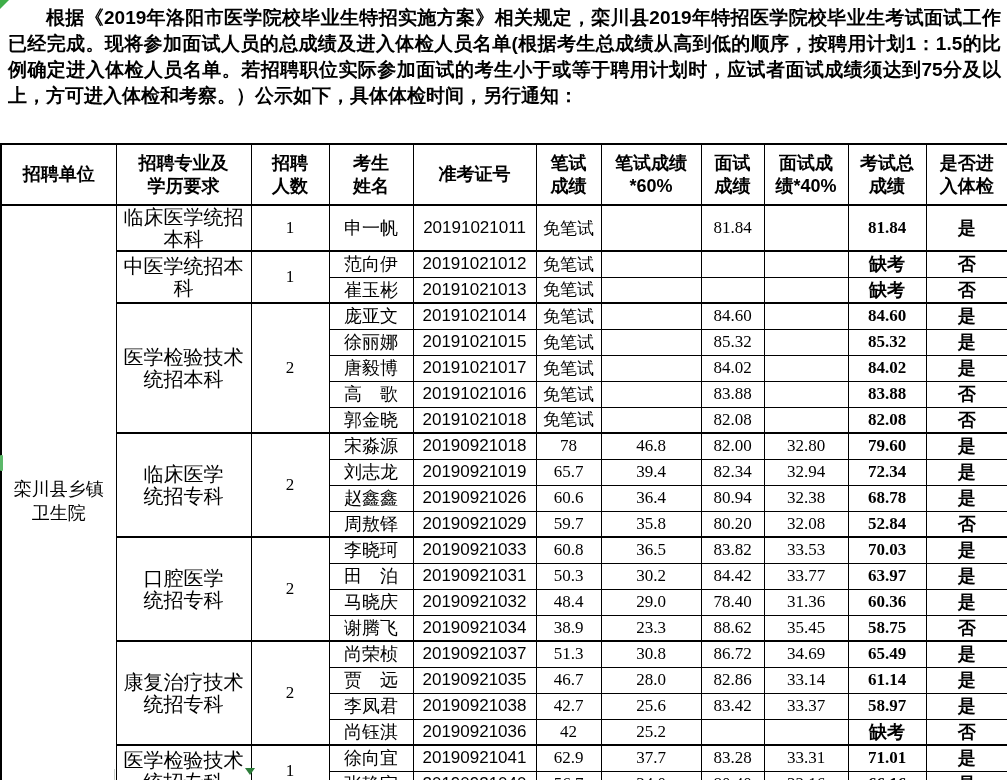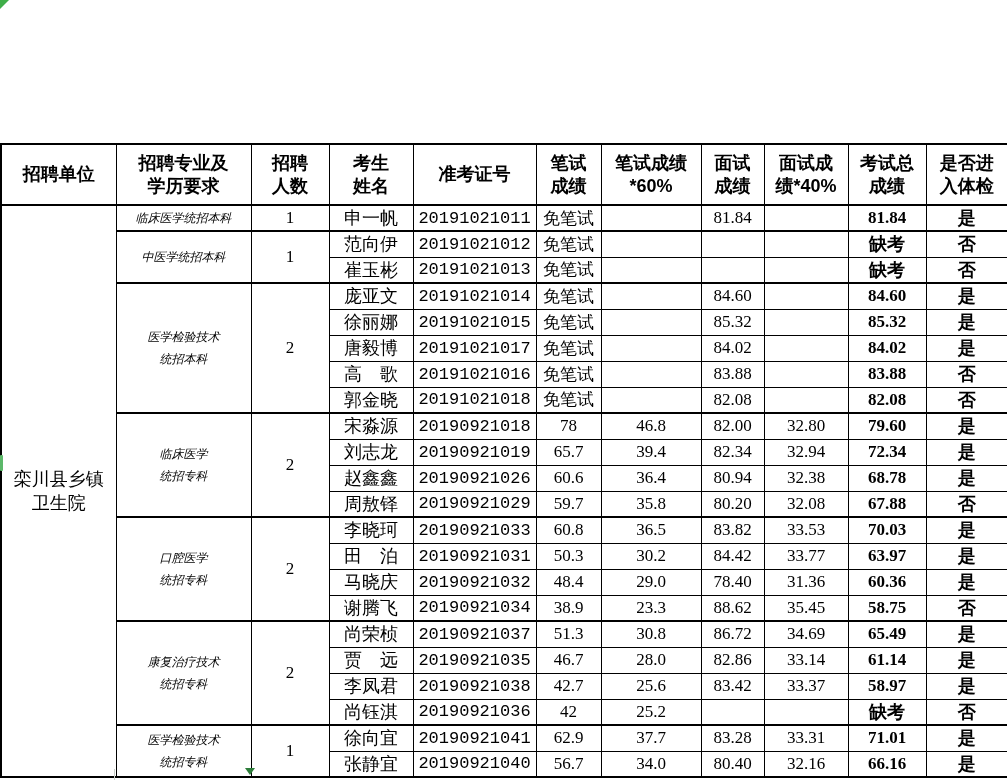--- a/index.html
+++ b/index.html
@@ -27,24 +27,24 @@
   }
   thead tr { height:61px; }
   thead th {
     font-weight:bold; font-size:18px; line-height:23px;
     border-bottom:2px solid #000;
     font-family:"Liberation Sans", sans-serif;
   }
   tbody tr { height:26px; }
   tr.group-start td { border-top:2px solid #000; }
   .c-unit  { font-size:18px; line-height:24px; }
-  .c-major { font-size:12px; line-height:22px;font-style:italic; }
+  .c-major { font-size:20px; line-height:22px; }
   .c-count { font-family:"Liberation Serif", serif; font-size:17px; }
   .c-name  { font-size:18px;margin-top:20px; }
-  .c-id    { font-family:Liberation Mono, monospace; font-size:17px; }
+  .c-id    { font-family:Liberation Sans, sans-serif; font-size:17px; }
   .c-score { font-family:"Liberation Serif", serif; font-size:17px; }
   .c-total { font-family:"Liberation Serif", serif; font-size:17px; font-weight:bold; }
   .c-total.missing { font-family:Liberation Sans, sans-serif; font-size:18px; }
   .c-pass  { font-size:18px; font-weight:bold; }
   
   .corner-tri {
     position:absolute; top:0; left:0; width:9px; height:9px;
     clip-path:polygon(0 0,100% 0,0 100%);
   }
   .edge-mark {
@@ -56,20 +56,21 @@
   .fill-handle {
     position:absolute; left:245px; top:768px; width:10px; height:7px;
     clip-path:polygon(0 0,100% 0,50% 100%);
   }
 </style>
 </head>
 <body>
 
 <div class="screen">
   <div class="corner-tri" style="background: rgb(63, 174, 73);"></div>
+  <p class="notice">根据《2019年洛阳市医学院校毕业生特招实施方案》相关规定，栾川县2019年特招医学院校毕业生考试面试工作已经完成。现将参加面试人员的总成绩及进入体检人员名单(根据考生总成绩从高到低的顺序，按聘用计划1：1.5的比例确定进入体检人员名单。若招聘职位实际参加面试的考生小于或等于聘用计划时，应试者面试成绩须达到75分及以上，方可进入体检和考察。）公示如下，具体体检时间，另行通知：</p>
 
   <table class="results">
     <colgroup>
       <col style="width:115px">
         <col style="width:135px">
         <col style="width:78px">
       <col style="width:84px">
         <col style="width:123px">
         <col style="width:65px">
       <col style="width:100px">
@@ -213,21 +214,21 @@
           <td class="c-total">68.78</td>
           <td class="c-pass">是</td>
         </tr>
         <tr>
           <td class="c-name">周敖铎</td>
           <td class="c-id">20190921029</td>
           <td class="c-score">59.7</td>
           <td class="c-score">35.8</td>
           <td class="c-score">80.20</td>
           <td class="c-score">32.08</td>
-          <td class="c-total">67.88</td>
+          <td class="c-total">52.84</td>
           <td class="c-pass">否</td>
         </tr>
         <tr class="group-start">
           <td class="c-major" rowspan="4">口腔医学<br>统招专科</td>
           <td class="c-count" rowspan="4">2</td>
           <td class="c-name">李晓珂</td>
           <td class="c-id">20190921033</td>
           <td class="c-score">60.8</td>
           <td class="c-score">36.5</td>
           <td class="c-score">83.82</td>

